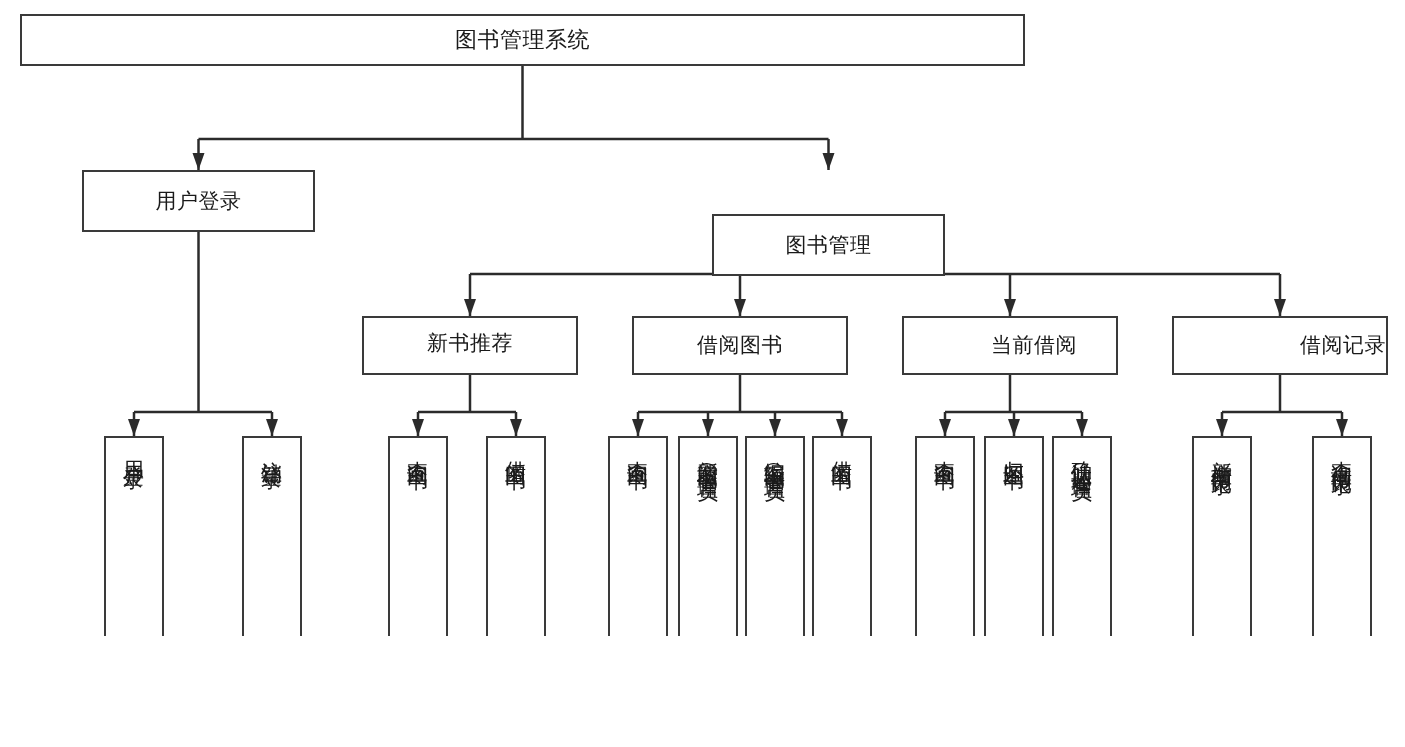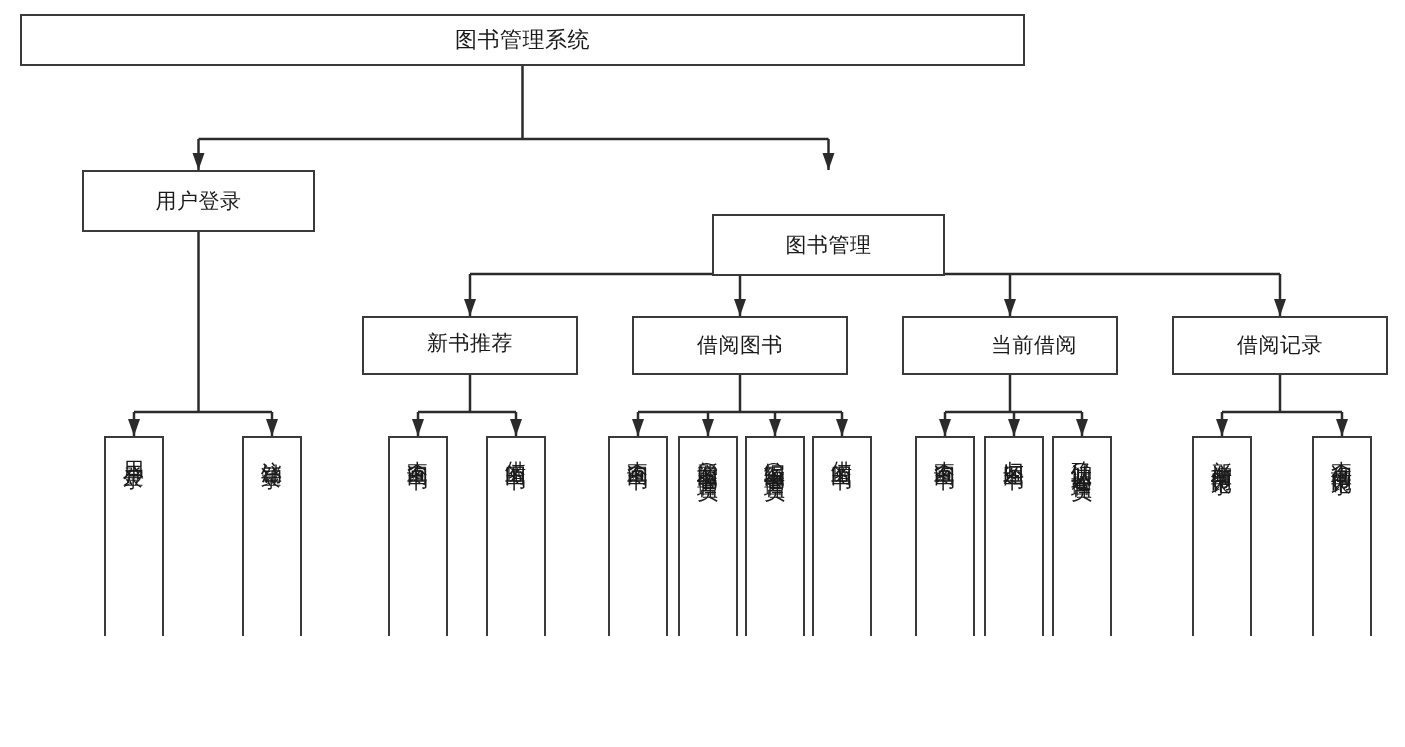--- a/index.html
+++ b/index.html
@@ -143,21 +143,21 @@
       </div>
       <div class="node h" style="left: 362px; top: 316px; width: 216px; height: 59px; font-family: Liberation Mono, monospace;">
         <span class="label">新书推荐</span>
       </div>
       <div class="node h" style="left: 632px; top: 316px; width: 216px; height: 59px;">
         <span class="label">借阅图书</span>
       </div>
       <div class="node h" style="left: 902px; top: 316px; width: 216px; height: 59px; padding-left: 48px;">
         <span class="label">当前借阅</span>
       </div>
-      <div class="node h" style="left: 1172px; top: 316px; width: 216px; height: 59px;">
+      <div class="node h" style="left: 1172px; top: 316px; width: 216px; height: 59px; justify-content: flex-end;">
         <span class="label">借阅记录</span>
       </div>
       <div class="node v" style="left: 104px; top: 436px; width: 60px; height: 298px;">
         <span class="label">用户登录</span>
       </div>
       <div class="node v" style="left: 242px; top: 436px; width: 60px; height: 298px;">
         <span class="label">注销登录</span>
       </div>
       <div class="node v" style="left: 388px; top: 436px; width: 60px; height: 298px;">
         <span class="label">查询图书</span>

